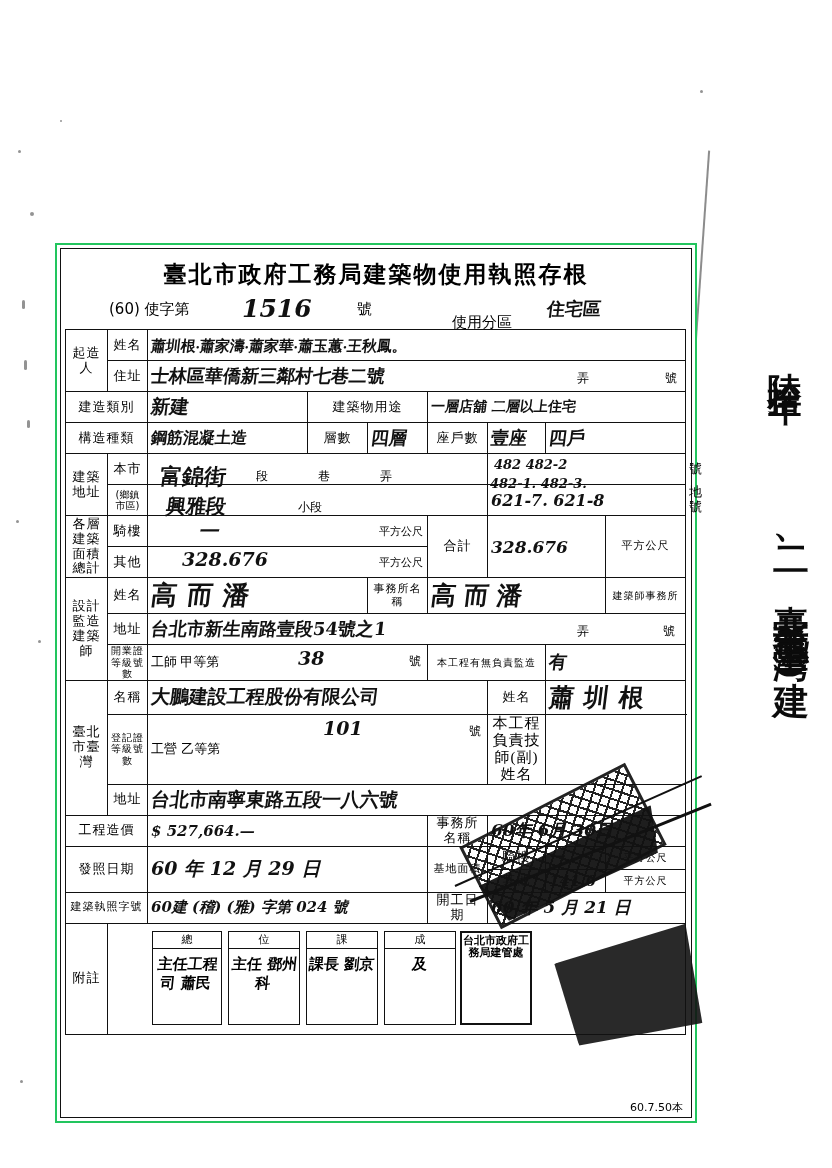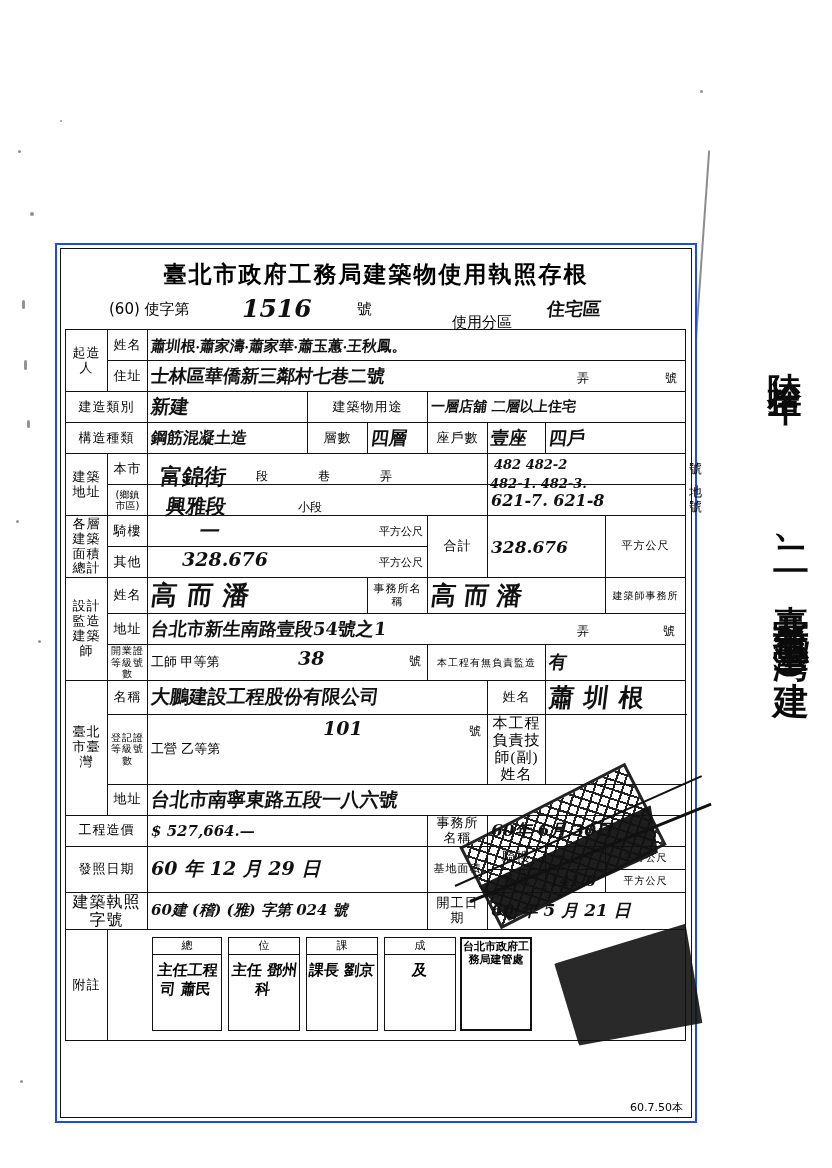--- a/index.html
+++ b/index.html
@@ -11,21 +11,21 @@
     overflow:hidden;
   }
   
   .speck{position:absolute;background:#6f6f6f;border-radius:50%;opacity:.75;}
 
   
   #form{
     position:absolute;
     left:55px;top:243px;
     width:642px;height:880px;
-    border:2px solid #1d4ed8;
+    border:2px solid #22c55e;
     box-sizing:border-box;
     background:#fff;
   }
   #form .inner{
     position:absolute;left:3px;top:3px;right:3px;bottom:3px;
     border:1px solid #111;
     box-sizing:border-box;
   }
 
   .title{
@@ -317,21 +317,21 @@
       <td class="lbl">地址</td>
       <td class="val" colspan="7" style="position:relative;">
         <span class="hw" style="font-size:18px">台北市新生南路壹段54號之1</span>
         <span style="position:absolute;right:96px;top:9px;font-size:12px;font-weight:normal;">弄</span>
         <span style="position:absolute;right:10px;top:9px;font-size:12px;font-weight:normal;">號</span>
       </td>
     </tr>
     <tr>
       <td class="lbl" style="font-size:10px;margin-top:33px;">開業證等級號數</td>
       <td class="val" colspan="3" style="position:relative;">
-        <span style="font-size:13px;font-weight:normal;font-family:Liberation Sans, sans-serif;">工師 甲等第</span>
+        <span style="font-size:13px;font-weight:normal;font-family:Liberation Serif, serif;">工師 甲等第</span>
         <span class="hwn" style="font-size:19px;position:absolute;left:150px;top:2px;">38</span>
         <span style="position:absolute;right:6px;top:8px;font-size:12px;font-weight:normal;">號</span>
       </td>
       <td class="lbl" colspan="2" style="font-size:10px;">本工程有無負責監造</td>
       <td class="val" colspan="2">
         <span class="hw" style="font-size:18px">有</span>
       </td>
     </tr>
 
     <tr>
@@ -389,21 +389,21 @@
     </tr>
     <tr>
       <td class="lbl" style="height:22px;">其他</td>
       <td class="val" style="height:22px;">
         <span class="hwn" style="font-size:15px">141.6</span>
       </td>
       <td class="lbl" style="font-size:10px;height:22px;">平方公尺</td>
     </tr>
 
     <tr>
-      <td class="lbl" colspan="2" style="font-size:16px;">建築執照字號</td>
+      <td class="lbl" colspan="2" style="font-size:11px;">建築執照字號</td>
       <td class="val" colspan="3">
         <span class="hwn" style="font-size:15px">60建 (稽) (雅) 字第 024 號</span>
       </td>
       <td class="lbl">開工日期</td>
       <td class="val" colspan="3">
         <span class="hwn" style="font-size:17px">60 年   5 月  21 日</span>
       </td>
     </tr>
 
     <tr>

